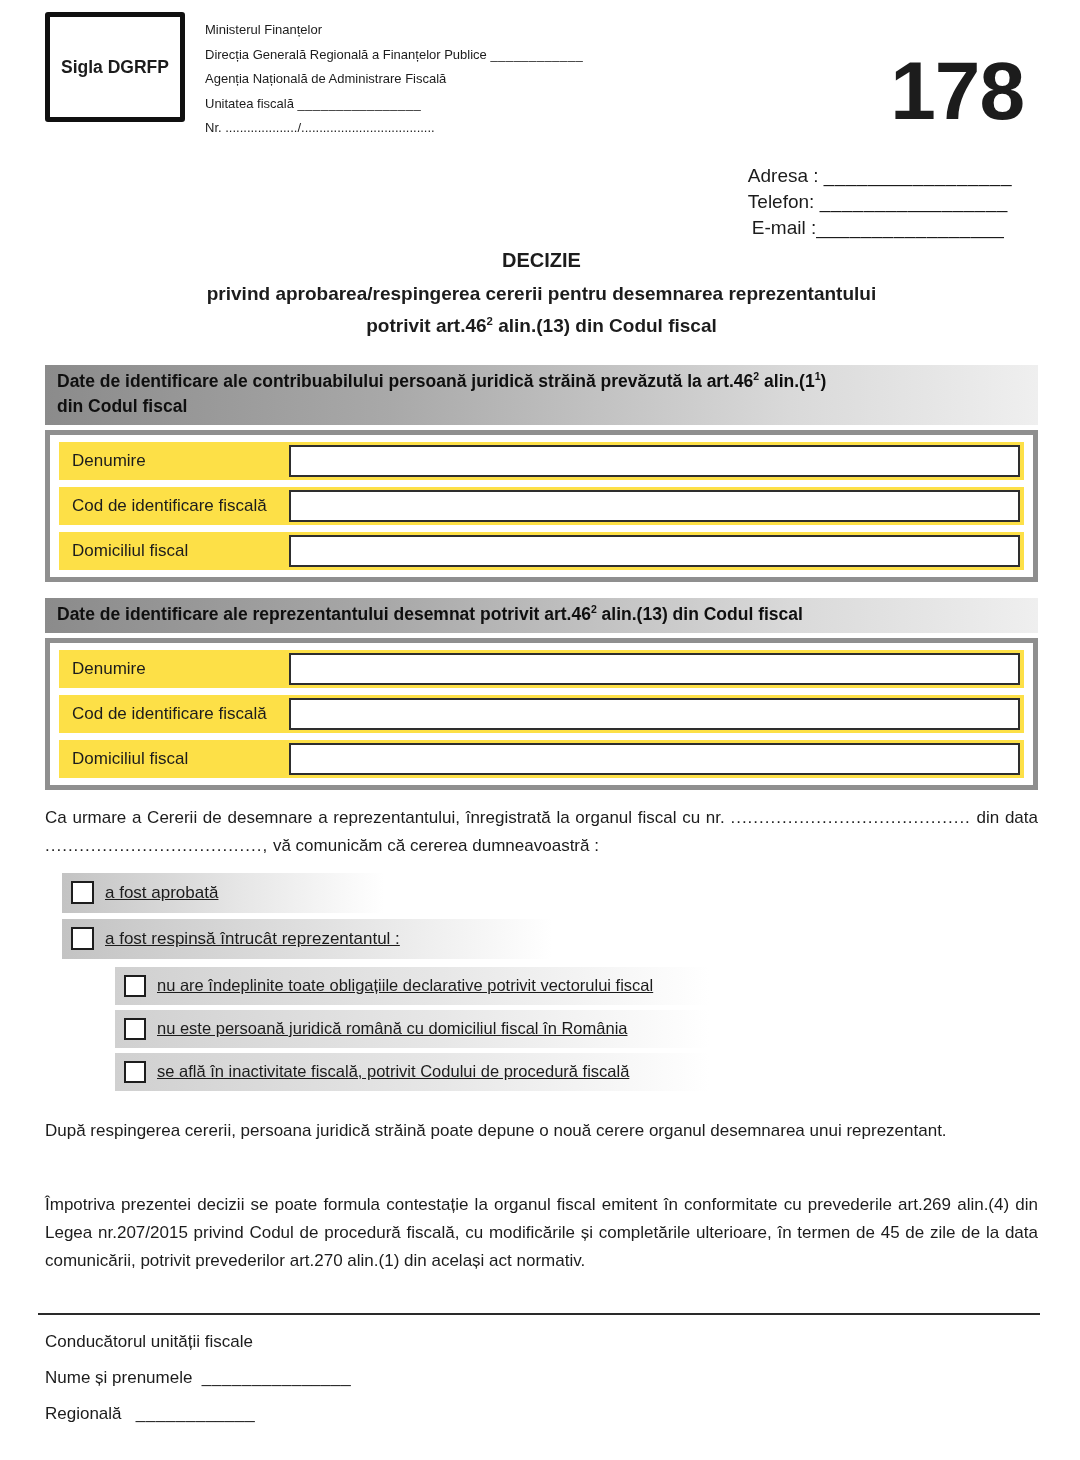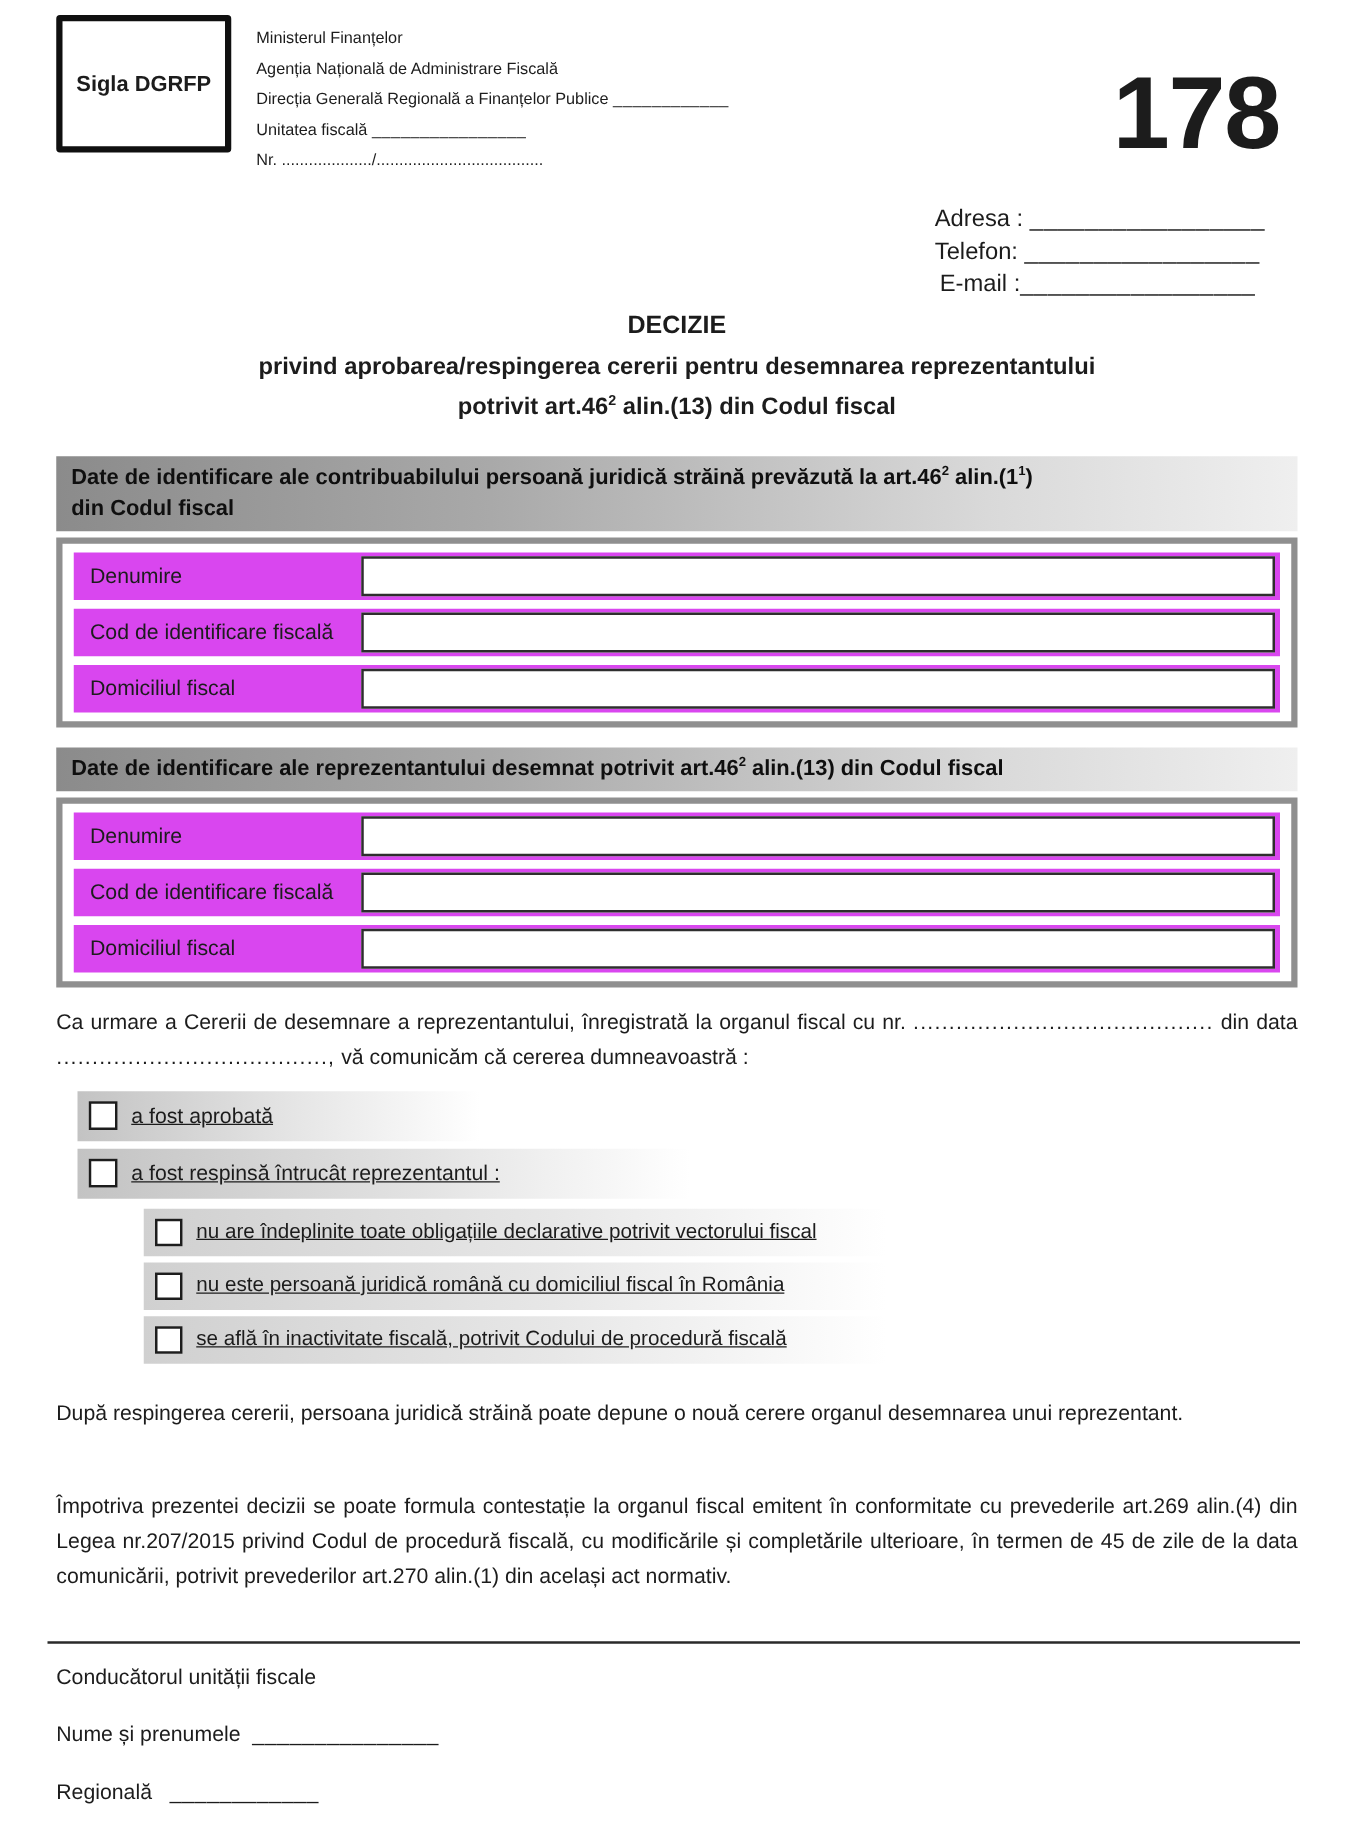--- a/index.html
+++ b/index.html
@@ -47,21 +47,21 @@
     font-weight:bold; font-size:17.5px; line-height:25px;
     padding:4px 12px 6px 12px; color:#0f0f0f;
   }
   .sh1 { margin-top:28px; }
   .sh2 { margin-top:16px; }
 
   .id-table {
     border:5px solid #8f8f8f; background:#fff;
     padding:7px 9px; margin-top:5px;
   }
-  .id-row { display:flex; align-items:center; height:38px; background:#d946ef; margin-bottom:7px; }
+  .id-row { display:flex; align-items:center; height:38px; background:#fde047; margin-bottom:7px; }
   .id-row:last-child { margin-bottom:0; }
   .id-label { width:230px; padding-left:13px; font-size:17px; flex-shrink:0; }
   .input-box { flex:1; height:32px; background:#fff; border:2px solid #2e2e2e; margin-right:4px; }
 
   
   .para { font-size:17px; line-height:28px; }
   .p1 { margin-top:14px; text-align:justify; }
   .p2 { margin-top:26px; }
   .p3 { margin-top:46px; text-align:justify; }
   .dots { letter-spacing:1px; }
@@ -82,35 +82,35 @@
     display:flex; align-items:center; height:38px; width:594px;
     padding-left:9px; margin-bottom:5px;
     background:linear-gradient(90deg,#d0d0d0 0%,#e7e7e7 55%,#f7f7f7 85%,rgba(255,255,255,0) 100%);
   }
   .sub-row .checkbox { width:22px; height:22px; }
   .sub-row .opt-label { font-size:16.5px; }
 
   
   .rule { border-top:2px solid #2a2a2a; margin-top:38px; margin-left:-7px; margin-right:-2px; }
   .sig-head { margin-top:17px; font-size:17px; }
-  .sig-line { margin-top:26px; font-size:17px; }
+  .sig-line { margin-top:16px; font-size:17px; }
 </style>
 </head>
 <body>
 
 <div class="page">
 
   <div class="top-row">
     <div class="logo-box">
       <span>Sigla DGRFP</span>
     </div>
     <div class="agency-block">
       <div>Ministerul Finanțelor</div>
+      <div><span>Direcția Generală Regională a Finanțelor Publice</span> <span class="blank">____________</span></div>
       <div>Agenția Națională de Administrare Fiscală</div>
-      <div><span>Direcția Generală Regională a Finanțelor Publice</span> <span class="blank">____________</span></div>
       <div><span>Unitatea  fiscală</span> <span class="blank">________________</span></div>
       <div>Nr. ..................../.....................................</div>
     </div>
     <div class="form-number">178</div>
   </div>
 
   <div class="contact-block">
     <div class="contact-line"><span>Adresa :</span> <span class="blank">_________________</span></div>
     <div class="contact-line"><span>Telefon:</span> <span class="blank">_________________</span></div>
     <div class="contact-line email"><span>E-mail  :</span><span class="blank">_________________</span></div>

